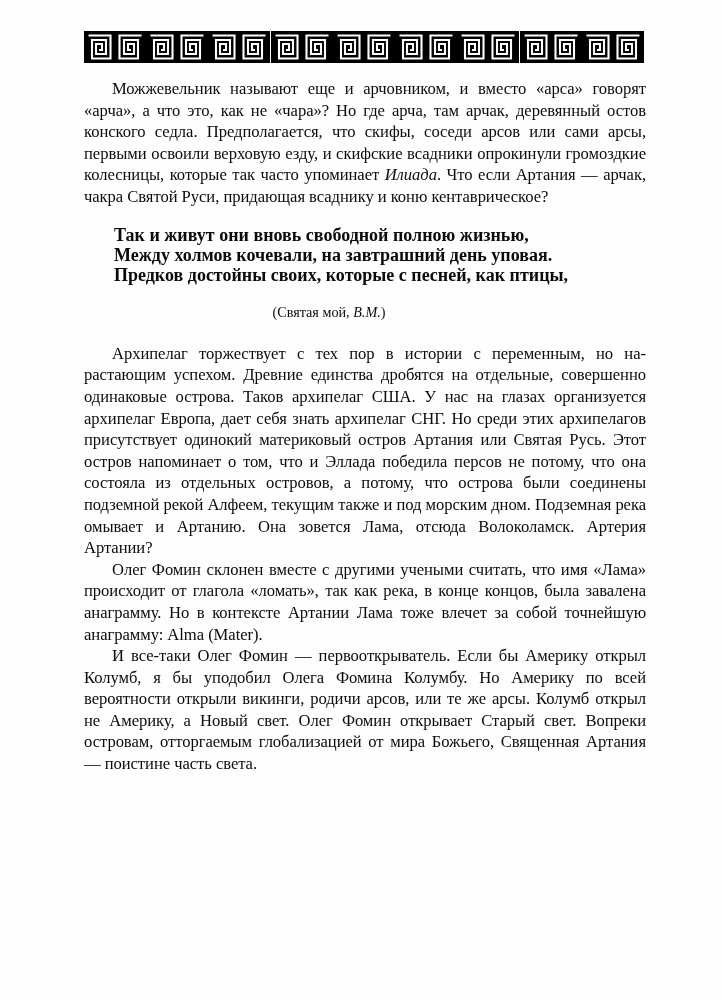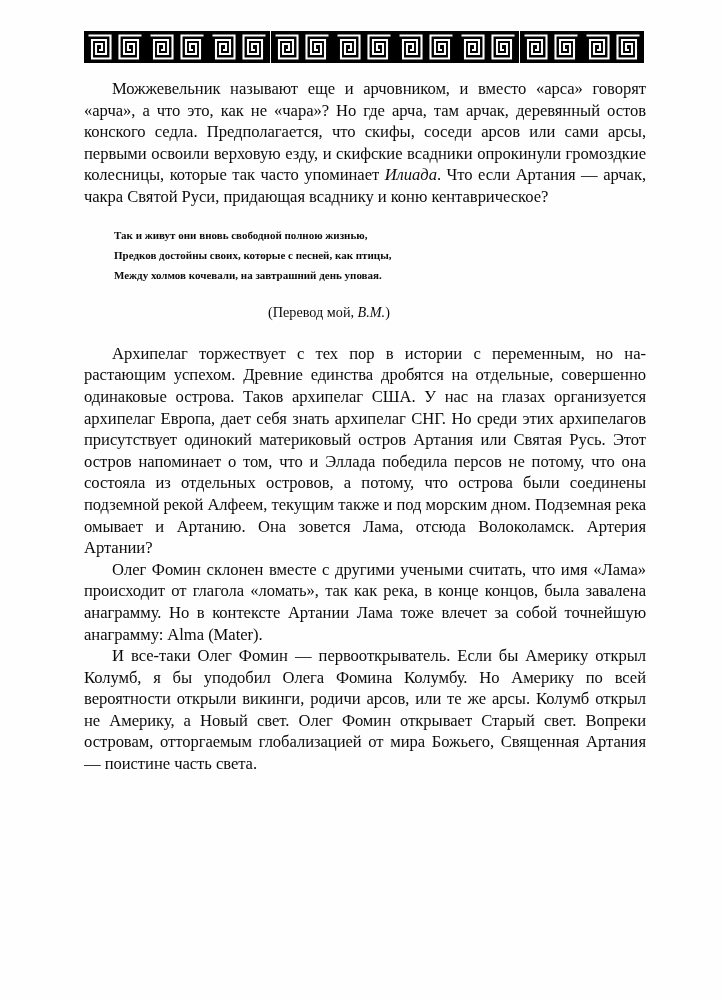--- a/index.html
+++ b/index.html
@@ -66,21 +66,21 @@
     text-justify: inter-word;
     margin: 0;
     hyphens: manual;
     letter-spacing: -0.05px;
   }
   .para .ind { display: inline-block; width: 28px; }
 
   .block-para { margin-bottom: 0px; }
 
   .poem {
-    font-size: 11px;
+    font-size: 18px;
     line-height: 20.4px;
     margin: 0;
     padding-left: 30px;
     text-align: left;
     font-weight: 600;
   }
   .poem div { white-space: pre; }
 
   .translator-note {
     font-size: 14.2px;
@@ -243,27 +243,27 @@
 
   <div class="content" style="top:78px;">
 
     <p class="para block-para"><span class="ind"></span><span>Можжевельник называют еще и арчовником, и вместо «арса» го­ворят «арча», а что это, как не «чара»? Но где арча, там арчак, деревян­ный остов конского седла. Предполагается, что скифы, соседи арсов или сами арсы, первыми освоили верховую езду, и скифские всадни­ки опрокинули громоздкие колесницы, которые так часто упоминает </span><i class="it">Илиада</i><span>. Что если Артания — арчак, чакра Святой Руси, придающая всаднику и коню кентаврическое?</span></p>
 
 
     <div class="sp-2"></div>
 
     <div class="poem">
       <div>Так и живут они вновь свободной полною жизнью,</div>
+      <div>Между холмов кочевали, на завтрашний день уповая.</div>
       <div>Предков достойны своих, которые с песней, как птицы,</div>
-      <div>Между холмов кочевали, на завтрашний день уповая.</div>
     </div>
 
     <div class="sp-3"></div>
 
-    <p class="translator-note"><span>(Перевод мой, </span><i>В.М.</i><span>)</span></p>
+    <p class="translator-note"><span>(Святая мой, </span><i>В.М.</i><span>)</span></p>
 
     <div class="sp-4"></div>
 
     <p class="para block-para"><span class="ind"></span><span>Архипелаг торжествует с тех пор в истории с переменным, но на­растающим успехом. Древние единства дробятся на отдельные, совер­шенно одинаковые острова. Таков архипелаг США. У нас на глазах организуется архипелаг Европа, дает себя знать архипелаг СНГ. Но среди этих архипелагов присутствует одинокий материковый остров Артания или Святая Русь. Этот остров напоминает о том, что и Элла­да победила персов не потому, что она состояла из отдельных остро­вов, а потому, что острова были соединены подземной рекой Алфеем, текущим также и под морским дном. Подземная река омывает и Арта­нию. Она зовется Лама, отсюда Волоколамск. Артерия Артании?</span></p>
 
     <p class="para block-para"><span class="ind"></span><span>Олег Фомин склонен вместе с другими учеными считать, что имя «Лама» происходит от глагола «ломать», так как река, в конце концов, была завалена анаграмму. Но в контексте Артании Лама то­же влечет за собой точнейшую анаграмму: Alma (Mater).</span></p>
 
     <p class="para block-para"><span class="ind"></span><span>И все-таки Олег Фомин — первооткрыватель. Если бы Америку открыл Колумб, я бы уподобил Олега Фомина Колумбу. Но Америку по всей вероятности открыли викинги, родичи арсов, или те же арсы. Колумб открыл не Америку, а Новый свет. Олег Фомин открывает Старый свет. Вопреки островам, отторгаемым глобализацией от мира Божьего, Священная Артания — поистине часть света.</span></p>
 
     <div class="sp-5"></div>

